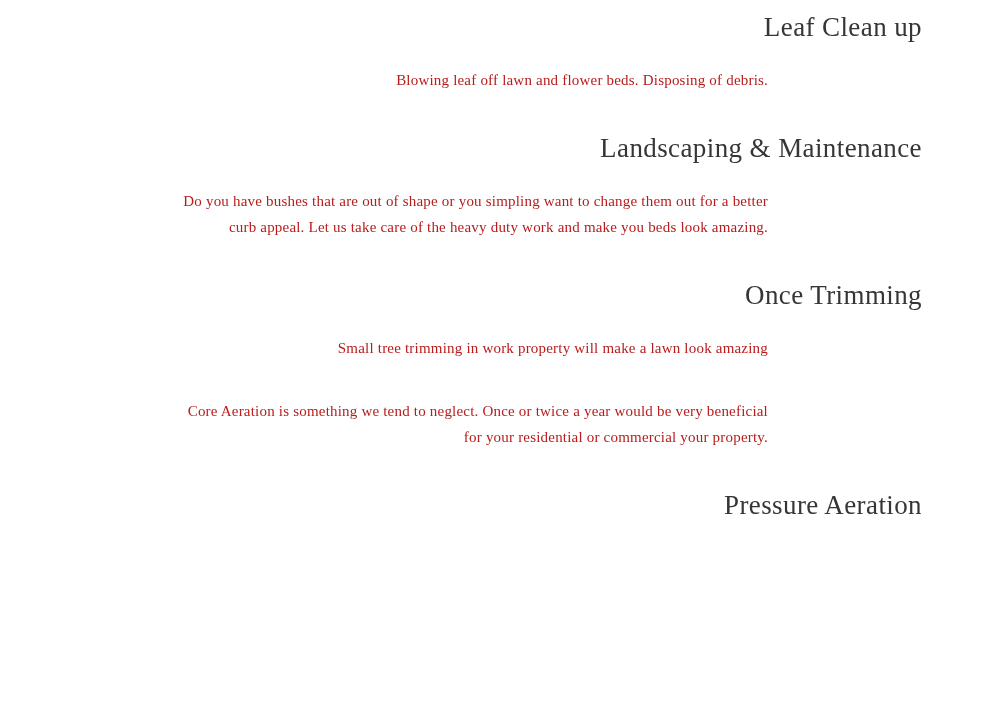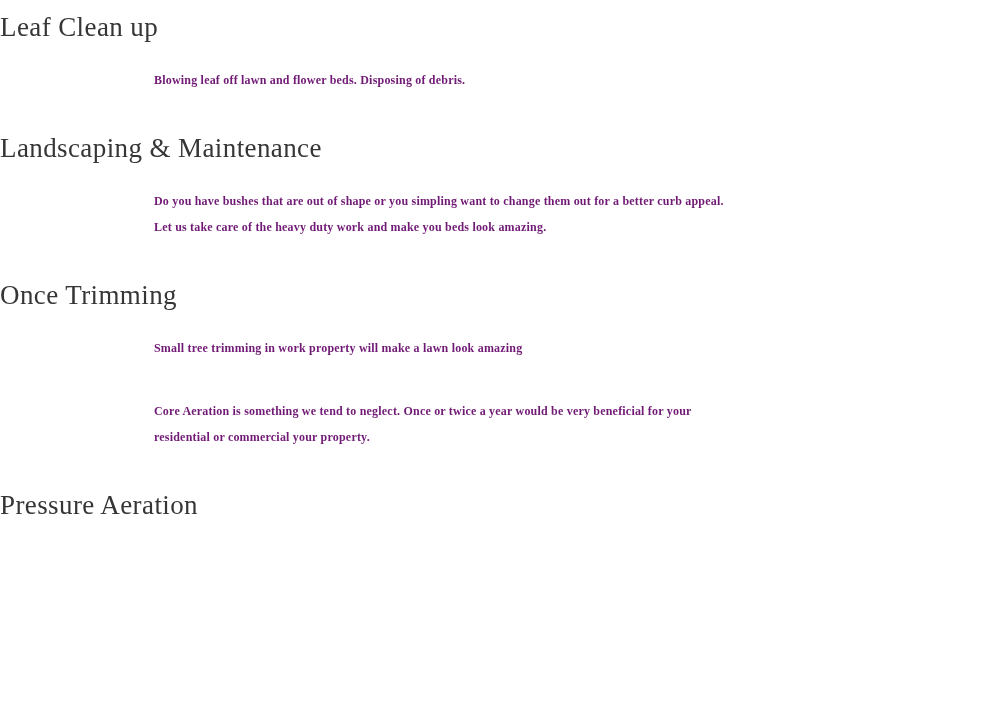--- a/index.html
+++ b/index.html
@@ -9,38 +9,39 @@
   }
   body {
     width: 1000px;
     height: 727px;
     overflow: hidden;
     font-family: "Liberation Serif", "DejaVu Serif", serif;
   }
   .content {
     width: 894px;       
     padding-top: 9px;
-    text-align: left;
+    text-align: right;
+    padding-left: 28px;
   }
   .section-heading {
     margin: 0 auto 22px auto;
     font-size: 27px;
     font-weight: 400;
     line-height: 36px;
     letter-spacing: 0.4px;
     color: #363636;
   }
   .section-body {
     max-width: 586px;
     margin: 0 auto 37px auto;
-    font-size: 12px;
-    font-weight: 700;
+    font-size: 15px;
+    font-weight: 400;
     line-height: 26px;
     letter-spacing: 0.2px;
-    color: #701a75;
+    color: #b91c1c;
   }
 </style>
 </head>
 <body>
 
 <main class="content">
 
   <section class="service-section">
     <h2 class="section-heading">Leaf Clean up</h2>
     <p class="section-body">Blowing leaf off lawn and flower beds. Disposing of debris.</p>

